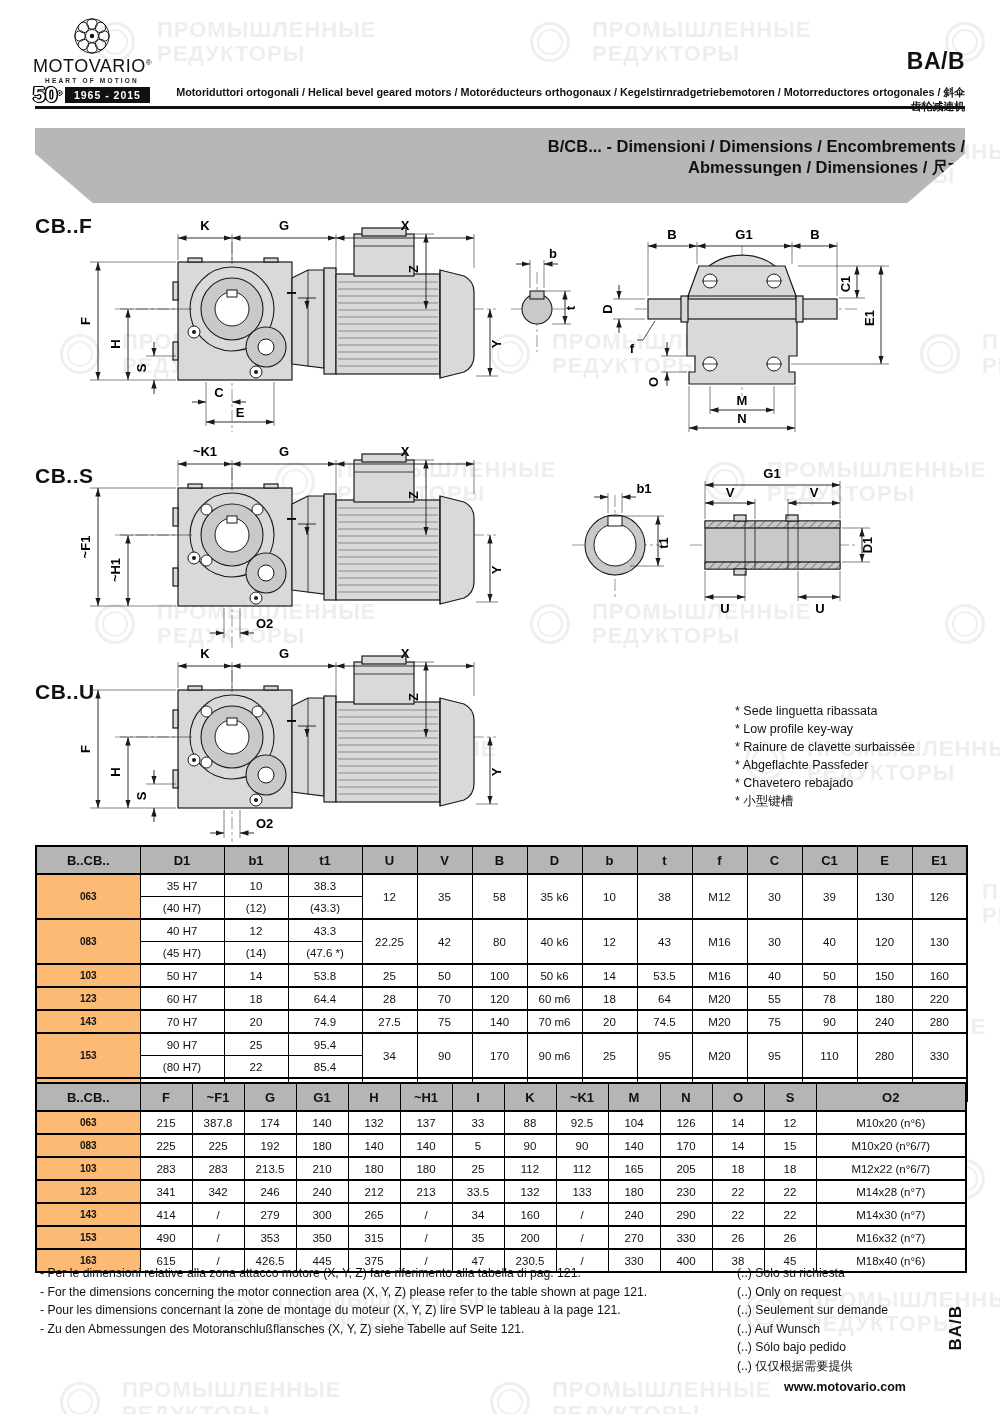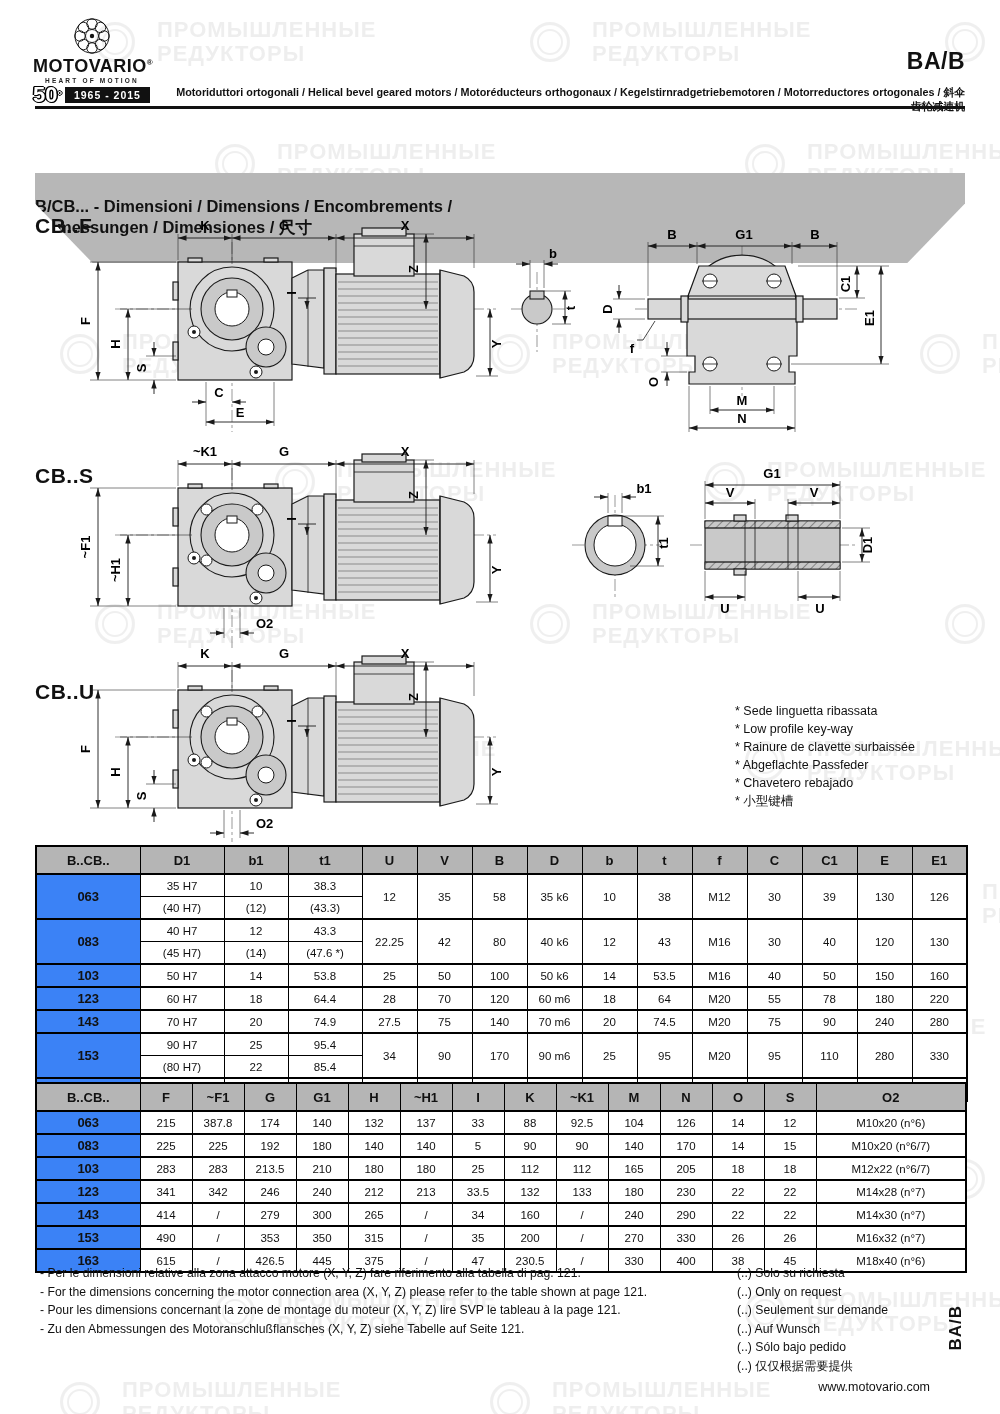--- a/index.html
+++ b/index.html
@@ -7,36 +7,36 @@
         font-family:"Liberation Sans",sans-serif;color:#111;overflow:hidden;margin:0 auto;}
   .abs{position:absolute;z-index:1;}
 
   
   #wm-layer{position:absolute;left:0;top:0;width:100%;height:100%;z-index:0;overflow:hidden;}
   .wm{position:absolute;display:flex;align-items:center;gap:22px;opacity:.085;pointer-events:none;}
   .wm-ring{width:34px;height:34px;border:3px solid #555;border-radius:50%;flex:none;box-shadow:inset 0 0 0 4px #fff, inset 0 0 0 6px #555;}
   .wm-text{font-size:22px;font-weight:700;color:#444;line-height:24px;letter-spacing:1px;white-space:nowrap;}
 
   
-  .brand-name{font-size:18px;font-weight:700;letter-spacing:.5px;}
+  .brand-name{font-size:18px;font-weight:400;letter-spacing:.5px;}
   .brand-reg{font-size:8px;vertical-align:super;}
   .tagline{font-size:6.5px;font-weight:700;letter-spacing:2.2px;color:#222;}
   .anni{display:flex;align-items:center;}
   .anni-50{font-size:22px;font-weight:900;color:#fff;line-height:18px;
            text-shadow:-1.4px 0 #000,1.4px 0 #000,0 -1.4px #000,0 1.4px #000,-1px -1px #000,1px 1px #000;}
   .anni-deg{font-size:11px;font-weight:900;color:#fff;vertical-align:super;
            text-shadow:-1.2px 0 #000,1.2px 0 #000,0 -1.2px #000,0 1.2px #000;}
   .anni-box{background:#111;color:#fff;font-size:10.5px;font-weight:700;padding:2px 9px;margin-left:3px;letter-spacing:1px;}
   .series-code{font-size:23px;font-weight:800;letter-spacing:.5px;}
   .subtitle{font-size:10.8px;font-weight:700;text-align:right;}
   .top-rule{background:#111;height:3px;}
 
   
   .banner{background:#b7b7b7;clip-path:polygon(0 0,100% 0,100% 34%,93.8% 100%,6.2% 100%,0 34%);
-          text-align:left;padding-top:23px;margin-top:45px;}
+          text-align:right;padding-top:8px;}
   .banner div{font-size:16.5px;font-weight:700;line-height:20.5px;color:#111;}
 
   .drawing-title{font-size:21px;font-weight:800;letter-spacing:.5px;}
   .keyway-notes div{font-size:12.5px;line-height:18px;white-space:nowrap;}
 
   
   .part{fill:#d9d9d9;stroke:#1a1a1a;stroke-width:1.2;}
   .part2{fill:#c9c9c9;stroke:#1a1a1a;stroke-width:1.1;}
   .ring{fill:none;stroke:#1a1a1a;stroke-width:1.1;}
   .white{fill:#ffffff;stroke:#1a1a1a;stroke-width:1;}
@@ -47,25 +47,25 @@
   .ext{stroke:#1a1a1a;stroke-width:.55;}
   .dim,.dimE,.dim2{stroke:#1a1a1a;stroke-width:.9;fill:none;}
   .dl{font:700 13px "Liberation Sans",sans-serif;fill:#000;text-anchor:middle;}
   .dls{text-anchor:start;}
 
   
   .tbl{border-collapse:collapse;table-layout:fixed;width:930px;background:#fff;border:2px solid #000;}
   .tbl th,.tbl td{border:1px solid #000;text-align:center;vertical-align:middle;padding:1px 2px;overflow:hidden;}
   .tbl thead th{background:#b5b5b5;font-size:13px;font-weight:700;height:24px;border-bottom:2px solid #000;}
   .tbl td{font-size:11.5px;height:19px;}
-  .tbl th.model{background:#3b82f6;font-size:13px;font-weight:700;}
+  .tbl th.model{background:#fdba74;font-size:10px;font-weight:700;}
   .tbl tr.main>*{border-top:2px solid #000;}
 
   .footnotes div{font-size:12.2px;line-height:18.6px;white-space:nowrap;}
-  .site{font-size:12.5px;font-weight:400;text-align:right;}
+  .site{font-size:12.5px;font-weight:700;text-align:center;}
   .pageno{font-size:27px;font-weight:800;}
   .side-code{writing-mode:vertical-rl;transform:rotate(180deg);font-size:17px;font-weight:800;letter-spacing:1px;}
 </style>
 </head>
 <body>
 
 <div class="page">
 
   <div id="wm-layer">
       <div class="wm" style="left: 95px; top: 18px;">

